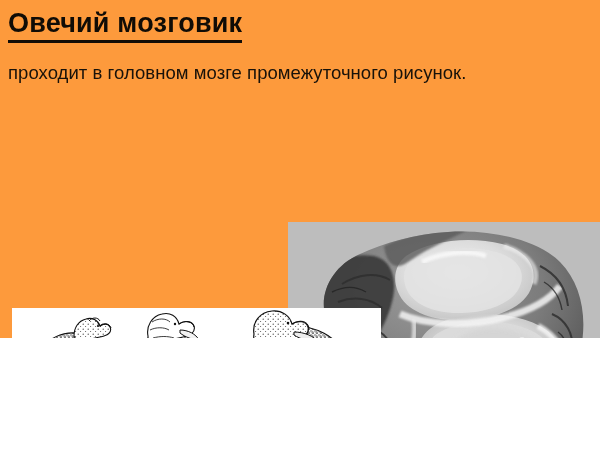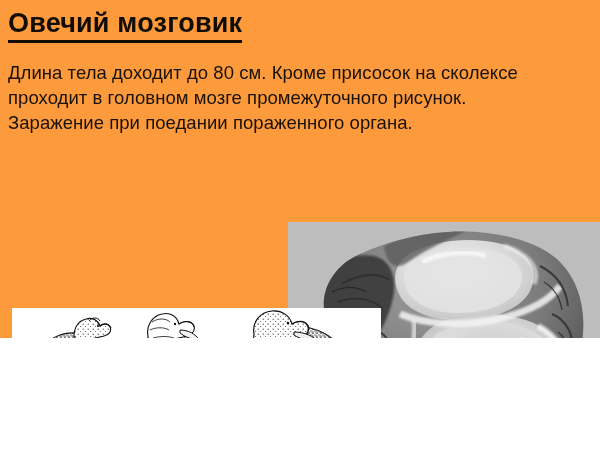--- a/index.html
+++ b/index.html
@@ -92,23 +92,21 @@
 </head>
 <body>
 
 <div id="slide" style="background: rgb(253, 154, 60);">
 
   <div id="slide-title">
     <span class="title-text">Овечий мозговик</span>
   </div>
 
   <div id="body-text" style="color: rgb(24, 18, 10);">
-    <span class="line">Длина тела доходит до 80 см. Кроме присосок на сколексе</span>
     <span class="line">проходит в головном мозге промежуточного рисунок.</span>
-    <span class="line">Заражение при поедании пораженного органа.</span>
   </div>
 
   <div id="brain-photo-panel">
     <span class="sr">Черно-белое фото головного мозга овцы с ценурозными пузырями</span>
     <svg width="312" height="210" viewBox="0 0 312 210">
       <defs>
         <radialGradient id="cystA" cx="45%" cy="40%" r="65%">
           <stop offset="0%" stop-color="#f2f2f2"></stop>
           <stop offset="60%" stop-color="#dcdcdc"></stop>
           <stop offset="100%" stop-color="#c2c2c2"></stop>

